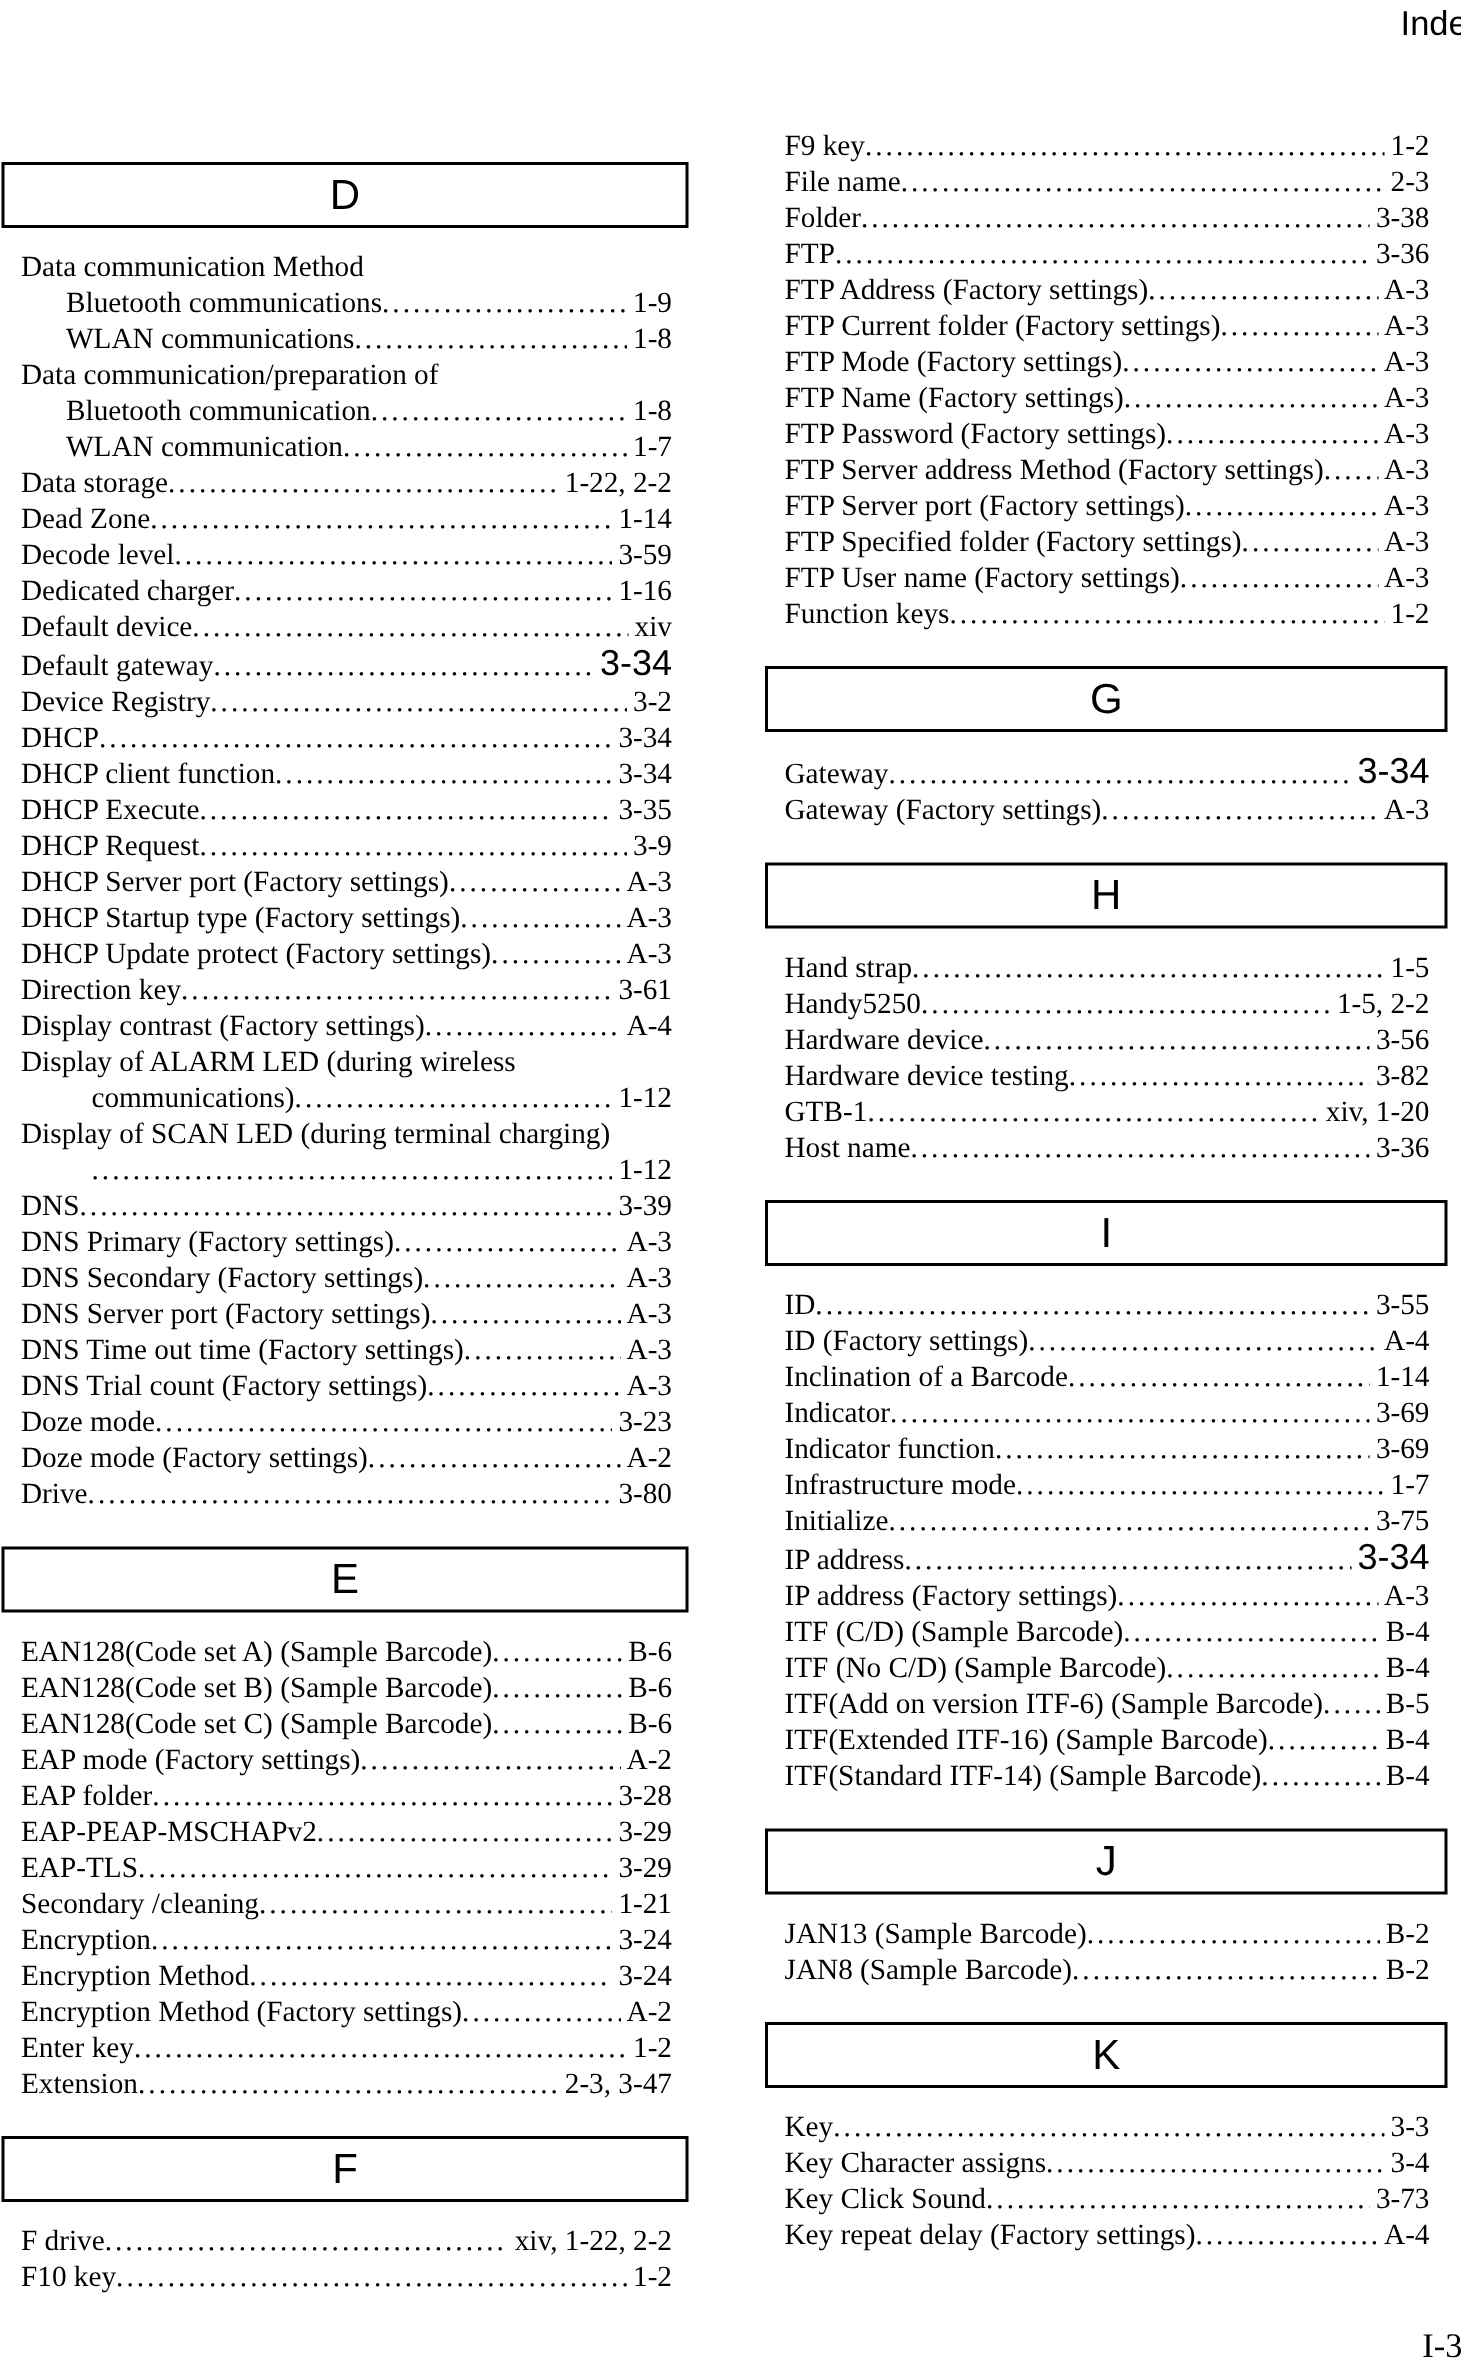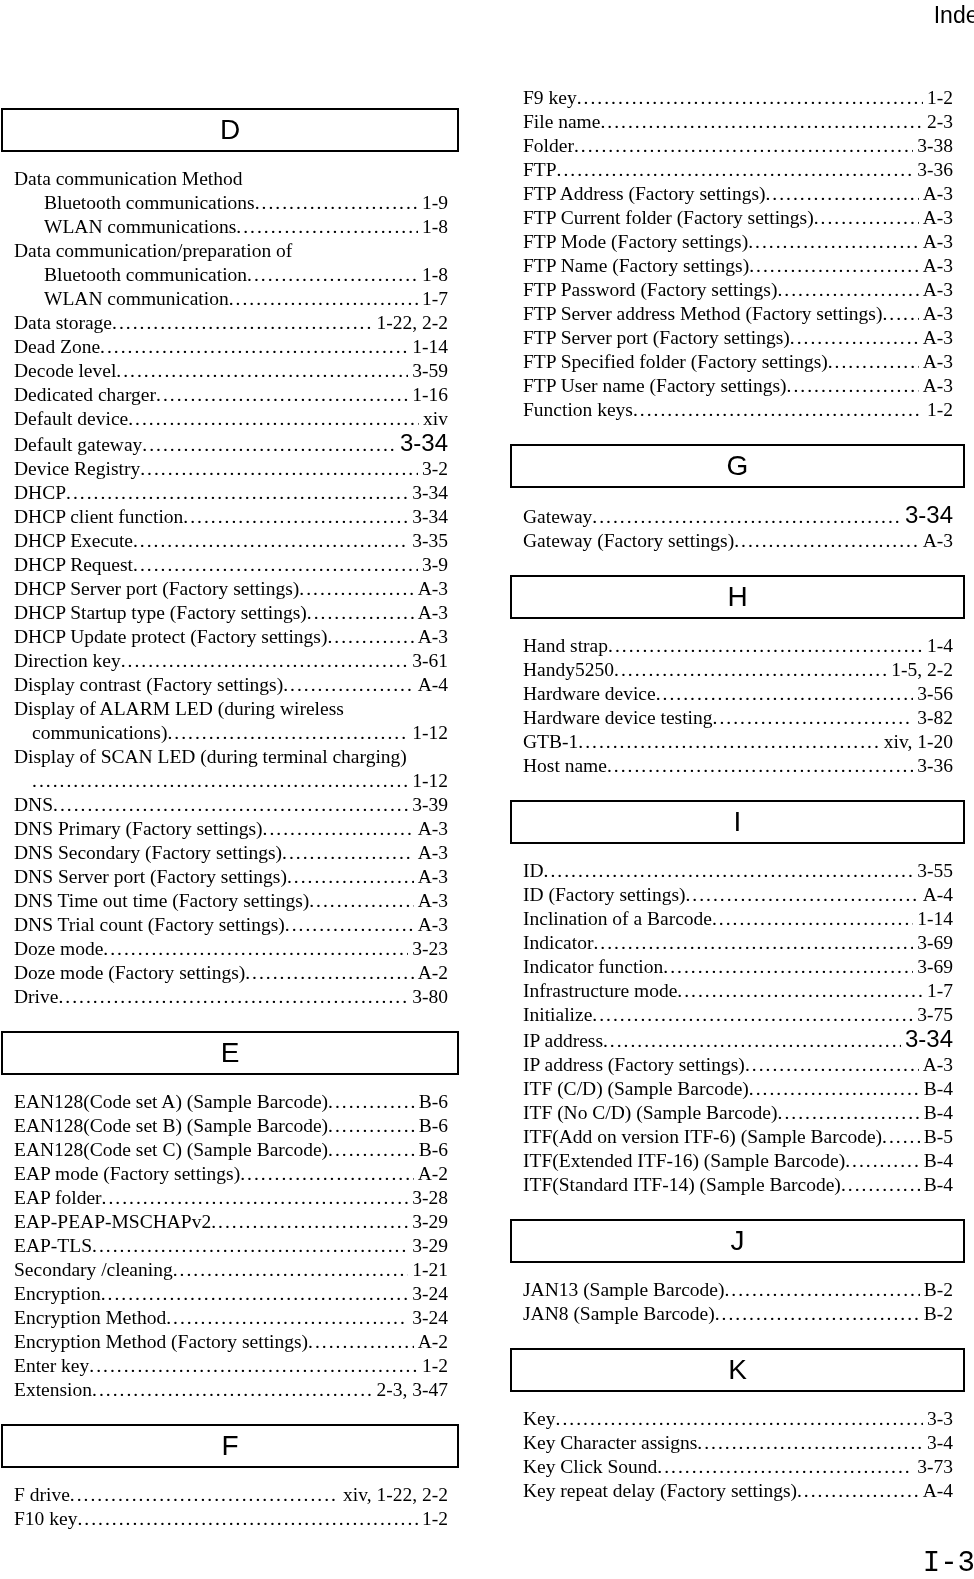--- a/index.html
+++ b/index.html
@@ -18,22 +18,22 @@
     top: 2px;
     right: 4px;
     font-family: "Liberation Sans", "DejaVu Sans", sans-serif;
     font-size: 23px;
     line-height: 26px;
   }
   .page-footer {
     position: absolute;
     bottom: 3px;
     right: 19px;
-    font-family: Liberation Mono, monospace;
-    font-size: 29px;
+    font-family: Liberation Serif, serif;
+    font-size: 23px;
     line-height: 24px;
   }
   .col { position: absolute; }
   .col-left  { left: 1px;   top: 108px; width: 458px; }
   .col-right { left: 510px; top: 86px;  width: 455px; }
 
   .letter-box {
     box-sizing: border-box;
     border: 2px solid #000000;
     height: 44px;
@@ -53,21 +53,21 @@
     display: flex;
     align-items: baseline;
     line-height: 24px;
     min-height: 24px;
     font-size: 19.5px;
     padding-left: 13px;
     padding-right: 11px;
   }
   .col-right .entry { padding-right: 12px; text-align: center; }
   .entry.ind-1 { padding-left: 43px; }
-  .entry.ind-2 { padding-left: 31px; }
+  .entry.ind-2 { padding-left: 31px; margin-left: 29px; }
 
   .entry .label { white-space: nowrap; flex: 0 0 auto; }
   .entry .dots {
     flex: 1 1 auto;
     min-width: 0;
     overflow: hidden;
     white-space: nowrap;
   }
   .entry .dots::after {
     content: "........................................................................................................................";
@@ -433,21 +433,21 @@
             <span class="pagenum">A-3</span>
           </div>
         </div>
       </div>
       <div class="section">
         <div class="letter-box">H</div>
         <div class="entries">
           <div class="entry">
             <span class="label">Hand strap</span>
             <span class="dots"></span>
-            <span class="pagenum">1-4</span>
+            <span class="pagenum">1-5</span>
           </div>
           <div class="entry">
             <span class="label">Handy5250</span>
             <span class="dots"></span>
             <span class="pagenum">1-5, 2-2</span>
           </div>
           <div class="entry">
             <span class="label">Hardware device</span>
             <span class="dots"></span>
             <span class="pagenum">3-56</span>

